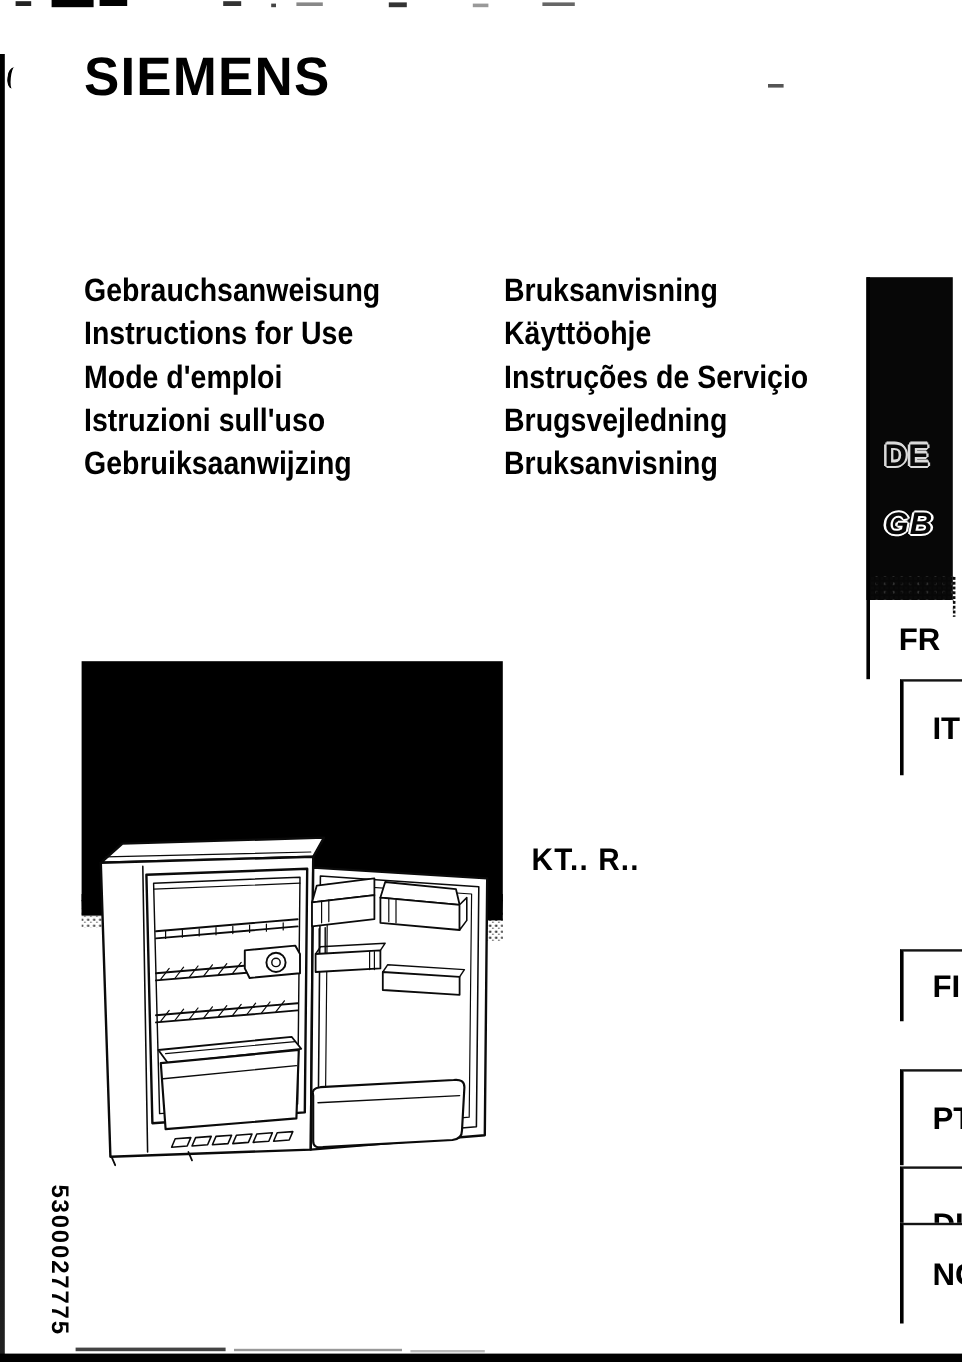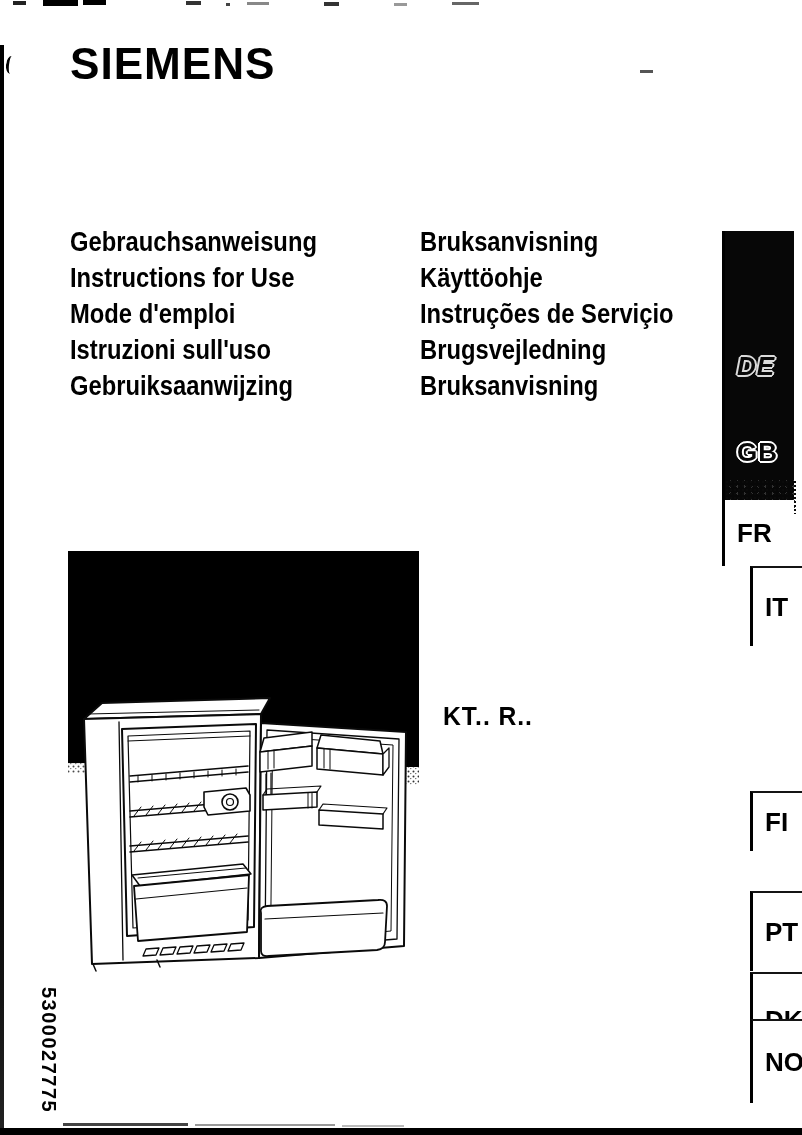--- a/index.html
+++ b/index.html
@@ -46,26 +46,26 @@
     background-image:radial-gradient(#0a0a0a 1.2px, rgba(0,0,0,0) 1.4px),
                      radial-gradient(#333 1px, rgba(0,0,0,0) 1.2px);
     background-size:4px 4px,7px 7px;background-position:0 0,2px 3px;
   }
   .tab-ghost{
     position:absolute;left:12px;font-size:26px;font-weight:bold;color:#070707;
     text-shadow:-2px 0 #fff,2px 0 #fff,0 -2px #fff,0 2px #fff,
                 -1px -1px #fff,1px -1px #fff,-1px 1px #fff,1px 1px #fff;
     letter-spacing:1px;
   }
-  .tab-ghost.de{top:120px;opacity:.85;font-style:italic;}
-  .tab-ghost.gb{top:206px;}
+  .tab-ghost.de{top:133px;opacity:.85;}
+  .tab-ghost.gb{top:190px;font-style:italic;}
   .cell{
     position:absolute;left:0;width:72px;box-sizing:border-box;
     border-left:3px solid #000;display:flex;align-items:center;
-    padding-left:12px;font-size:26px;font-weight:bold;background:#fff;
+    padding-left:24px;font-size:26px;font-weight:bold;background:#fff;
   }
   .cell.bt{border-top:2px solid #141414;margin-left:28px;}
   .fr-noise{
     position:absolute;right:2px;top:272px;width:46px;height:40px;
     background-image:radial-gradient(#222 1.1px, rgba(0,0,0,0) 1.3px);
     background-size:5px 5px;opacity:.8;
   }
   
   .figure{position:absolute;left:62px;top:545px;width:360px;height:432px;}
 </style>

